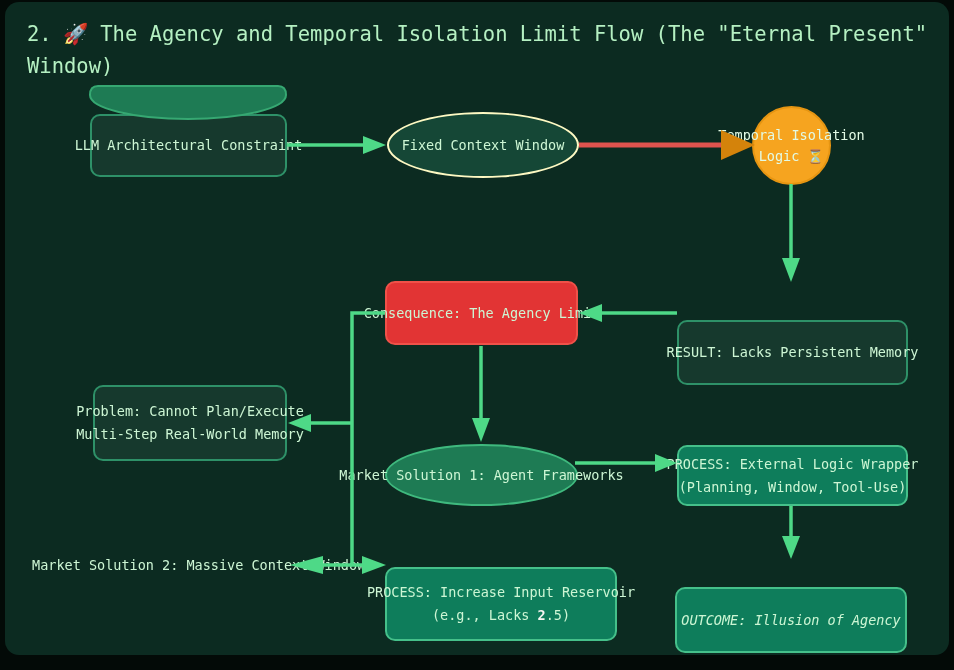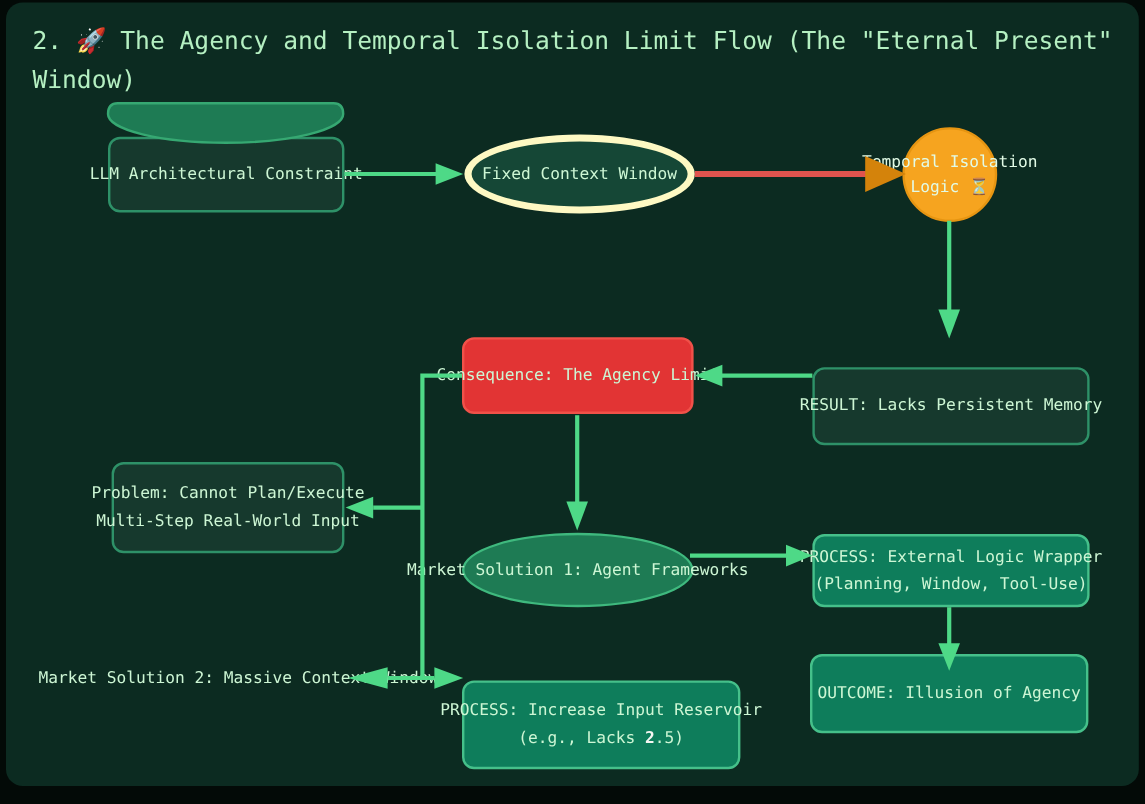--- a/index.html
+++ b/index.html
@@ -8,21 +8,21 @@
   .canvas{position:absolute;left:5px;top:2px;width:944px;height:653px;background:#0c2b21;border-radius:14px;}
   .title{position:absolute;left:22px;top:16px;color:#b5f0c2;font-size:20.5px;line-height:32px;white-space:nowrap;}
   .title .rocket{margin:0 11px 0 12px;}
   
   .node{position:absolute;display:flex;flex-direction:column;justify-content:center;align-items:center;
         font-size:13.5px;line-height:23px;color:#cdf6d4;text-align:center;}
   .node span{white-space:nowrap;flex-shrink:0;}
   .node-dim{background:#16392d;border:2px solid #2e9168;border-radius:10px;}
   .node-emerald{background:#0e7d5b;border:2px solid #45c08a;border-radius:10px;}
   .node-red{background:#e23434;border:2px solid #f05149;border-radius:10px;}
-  .ellipse-dark{background:#154736;border:6px solid #fef9c3;border-radius:50%;}
+  .ellipse-dark{background:#154736;border:2px solid #fef9c3;border-radius:50%;}
   .ellipse-green{background:#1e7b54;border:2px solid #3fb97e;border-radius:50%;}
   .circle-orange{background:#f6a41f;border:2px solid #e69512;border-radius:50%;color:#e2fbe6;}
   .plain-label{position:absolute;font-size:13.5px;color:#cdf6d4;white-space:nowrap;}
   .num2{color:#f6f6f2;font-weight:bold;}
   svg.overlay{position:absolute;left:0;top:0;z-index:6;pointer-events:none;}
   .nodes-layer{position:absolute;left:0;top:0;width:954px;height:670px;z-index:2;}
 </style>
 </head>
 <body>
 
@@ -42,43 +42,43 @@
 
       <div class="node ellipse-dark" style="left:382px;top:110px;width:192px;height:66px;">
         <span>Fixed Context Window</span>
       </div>
 
       <div class="node circle-orange" style="left:747px;top:104px;width:79px;height:79px;line-height:21px;">
         <span>Temporal Isolation</span>
         <span><span>Logic</span>&nbsp;<span>⏳</span></span>
       </div>
 
-      <div class="node node-dim" style="left:672px;top:264px;width:231px;height:65px;margin-top:40px;">
+      <div class="node node-dim" style="left:672px;top:278px;width:231px;height:65px;margin-top:40px;">
         <span>RESULT: Lacks Persistent Memory</span>
       </div>
 
       <div class="node node-red" style="left:380px;top:279px;width:193px;height:64px;">
         <span>Consequence: The Agency Limit</span>
       </div>
 
       <div class="node node-dim" style="left:88px;top:383px;width:194px;height:76px;">
         <span>Problem: Cannot Plan/Execute</span>
-        <span>Multi-Step Real-World Input</span>
+        <span>Multi-Step Real-World Memory</span>
       </div>
 
       <div class="node ellipse-green" style="left:380px;top:442px;width:193px;height:62px;">
         <span>Market Solution 1: Agent Frameworks</span>
       </div>
 
       <div class="node node-emerald" style="left:672px;top:443px;width:231px;height:61px;">
         <span>PROCESS: External Logic Wrapper</span>
         <span>(Planning, Window, Tool-Use)</span>
       </div>
 
-      <div class="node node-emerald" style="left:670px;top:543px;width:232px;height:66px;">
+      <div class="node node-emerald" style="left:670px;top:585px;width:232px;height:66px;font-style:italic;">
         <span>OUTCOME: Illusion of Agency</span>
       </div>
 
       <div class="plain-label" style="left:27px;top:555px;">Market Solution 2: Massive Context Window</div>
 
       <div class="node node-emerald" style="left:380px;top:565px;width:232px;height:74px;">
         <span>PROCESS: Increase Input Reservoir</span>
         <span><span>(e.g., Lacks </span><span class="num2">2</span><span>.5)</span></span>
       </div>
     </div>

